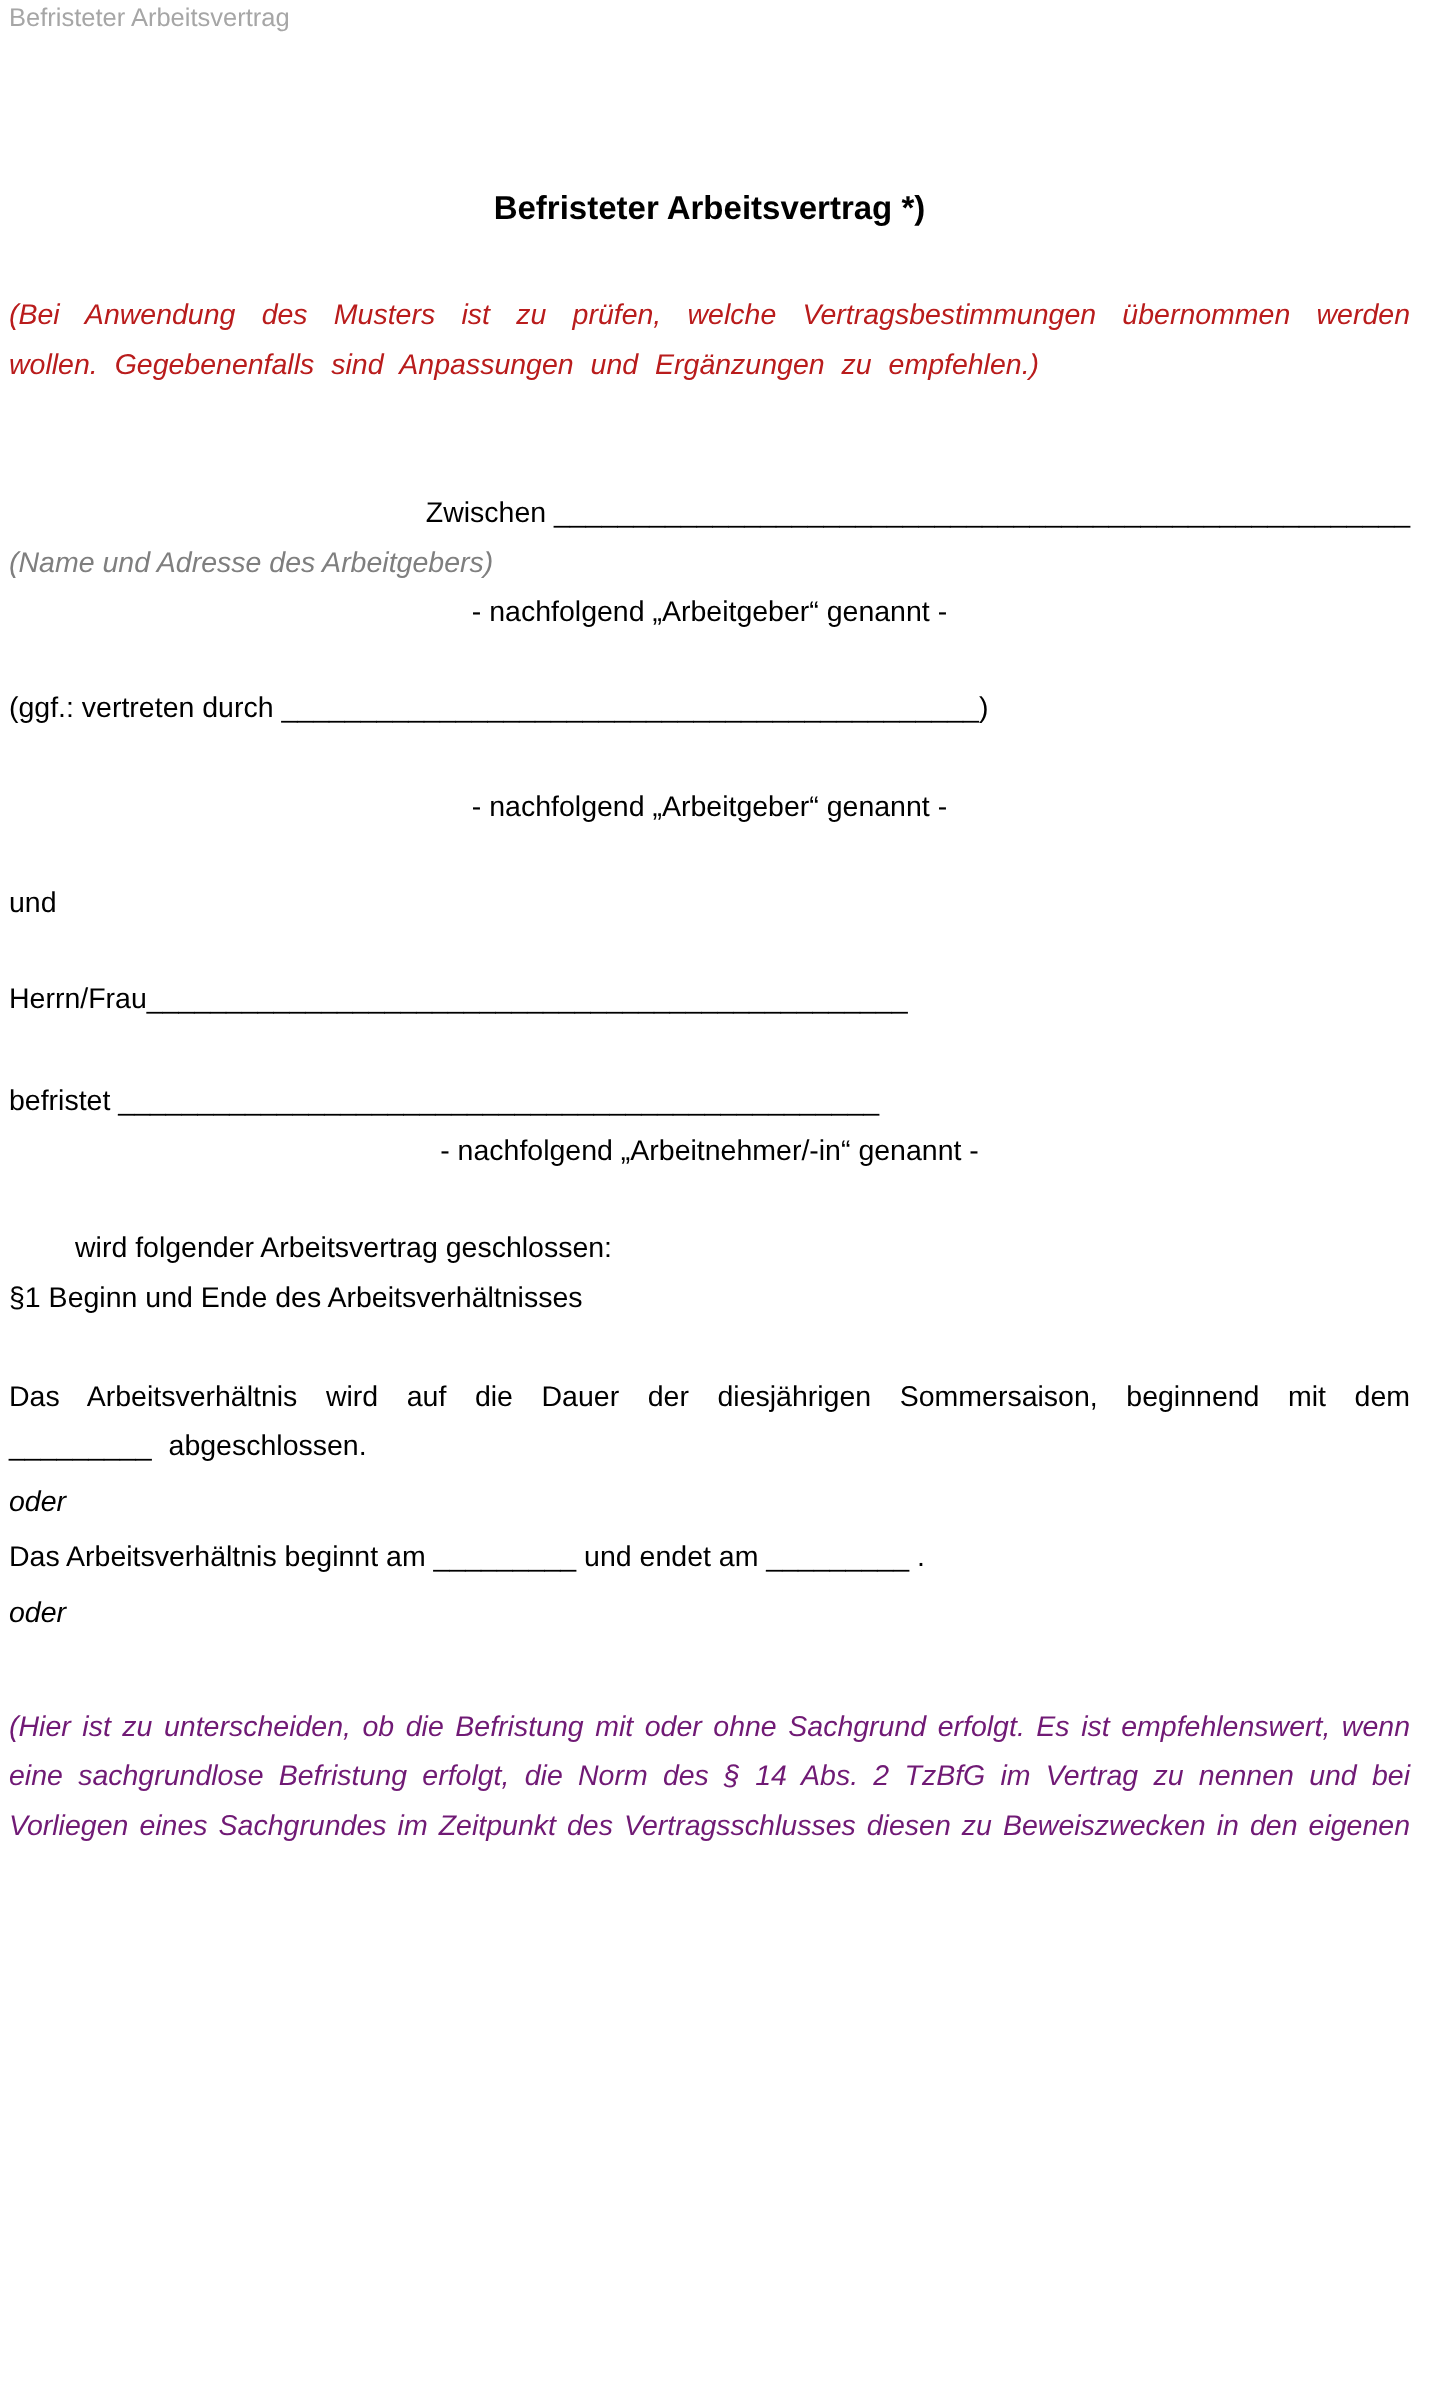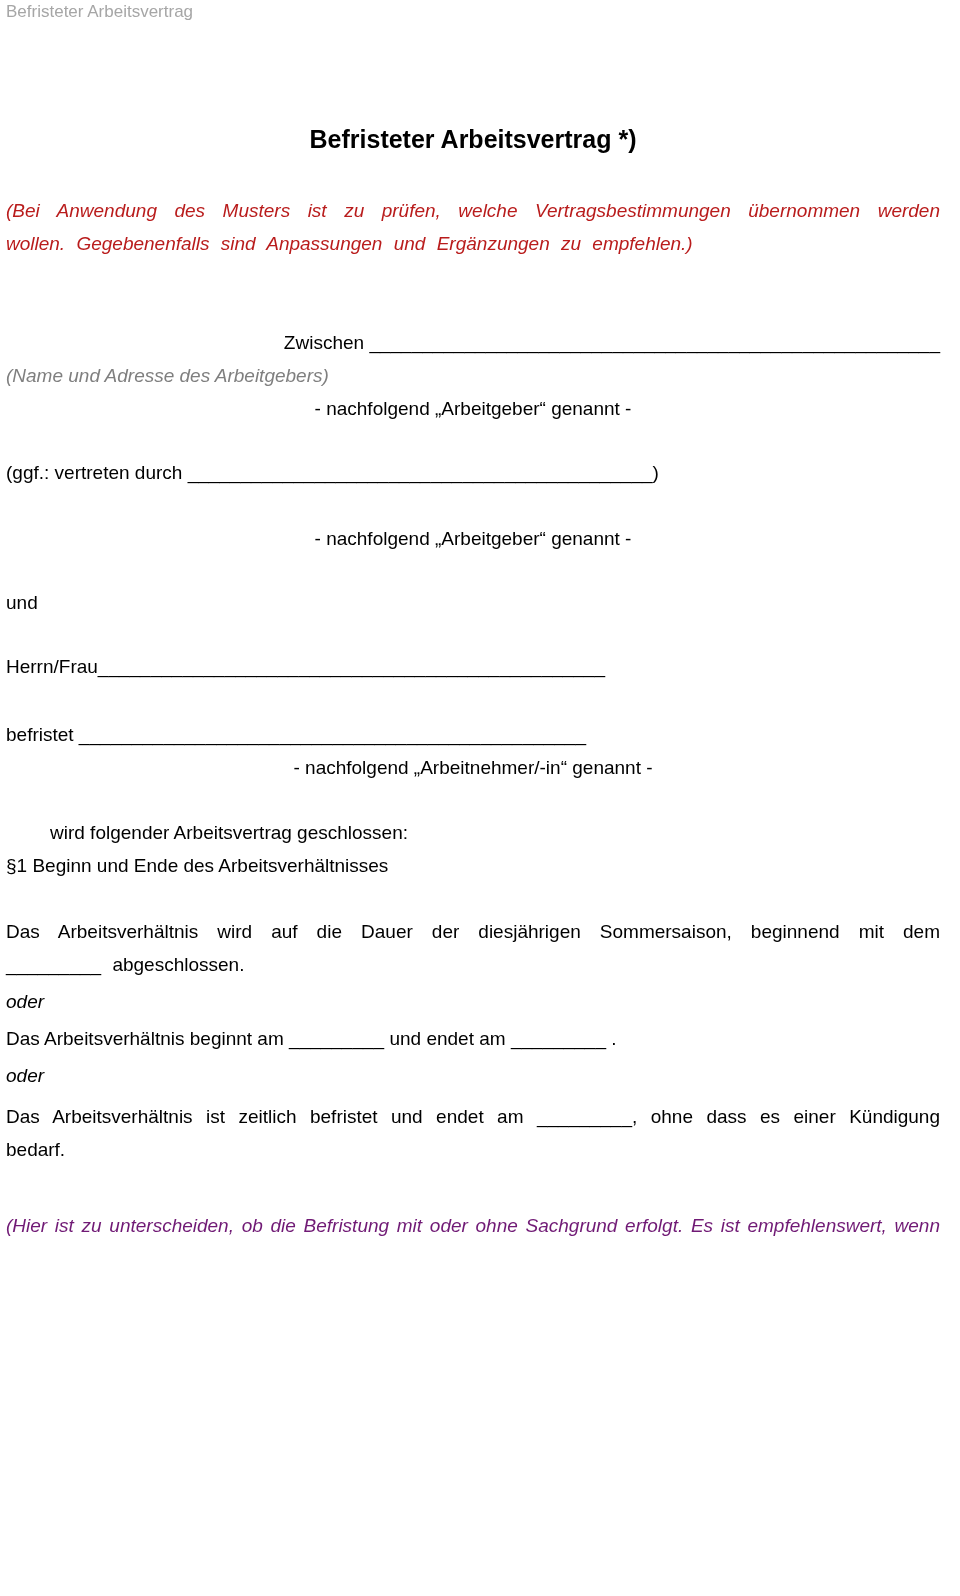--- a/index.html
+++ b/index.html
@@ -18,21 +18,21 @@
     overflow: hidden;
   }
   .running-header {
     color: #a6a6a6;
     font-size: 17px;
     line-height: 20px;
   }
   .title {
     margin-top: 104px;
     text-align: center;
-    font-size: 25px;
+    font-size: 22px;
     line-height: 26px;
     font-weight: 700;
   }
   .intro-note {
     margin-top: 42px;
     color: #b91c1c;
     font-style: italic;
     text-align: justify;
     word-spacing: 6px;
   }
@@ -116,21 +116,20 @@
   <h2 class="s1-heading" style="font-size:19px;">§1 Beginn und Ende des Arbeitsverhältnisses</h2>
 
   <p class="s1-p1">Das Arbeitsverhältnis wird auf die Dauer der diesjährigen Sommersaison, beginnend mit dem _________ abgeschlossen.</p>
 
   <p class="s1-or">oder</p>
 
   <p class="s1-p2">Das Arbeitsverhältnis beginnt am _________ und endet am _________ .</p>
 
   <p class="s1-or">oder</p>
 
-  <p class="s1-p3">Das Arbeitsverhältnis ist zeitlich befristet und endet am _________, ohne dass es einer Kündigung bedarf.</p>
 
   <p class="advisory-note">(Hier ist zu unterscheiden, ob die Befristung mit oder ohne Sachgrund erfolgt. Es ist empfehlenswert, wenn eine sachgrundlose Befristung erfolgt, die Norm des § 14 Abs. 2 TzBfG im Vertrag zu nennen und bei Vorliegen eines Sachgrundes im Zeitpunkt des Vertragsschlusses diesen zu Beweiszwecken in den eigenen Unterlagen zu notieren.)</p>
 
   <div class="page-footer">
     <span>Seite </span><span class="bold">1</span><span> von 6</span>
   </div>
 
 </div>
 
 </body></html>

